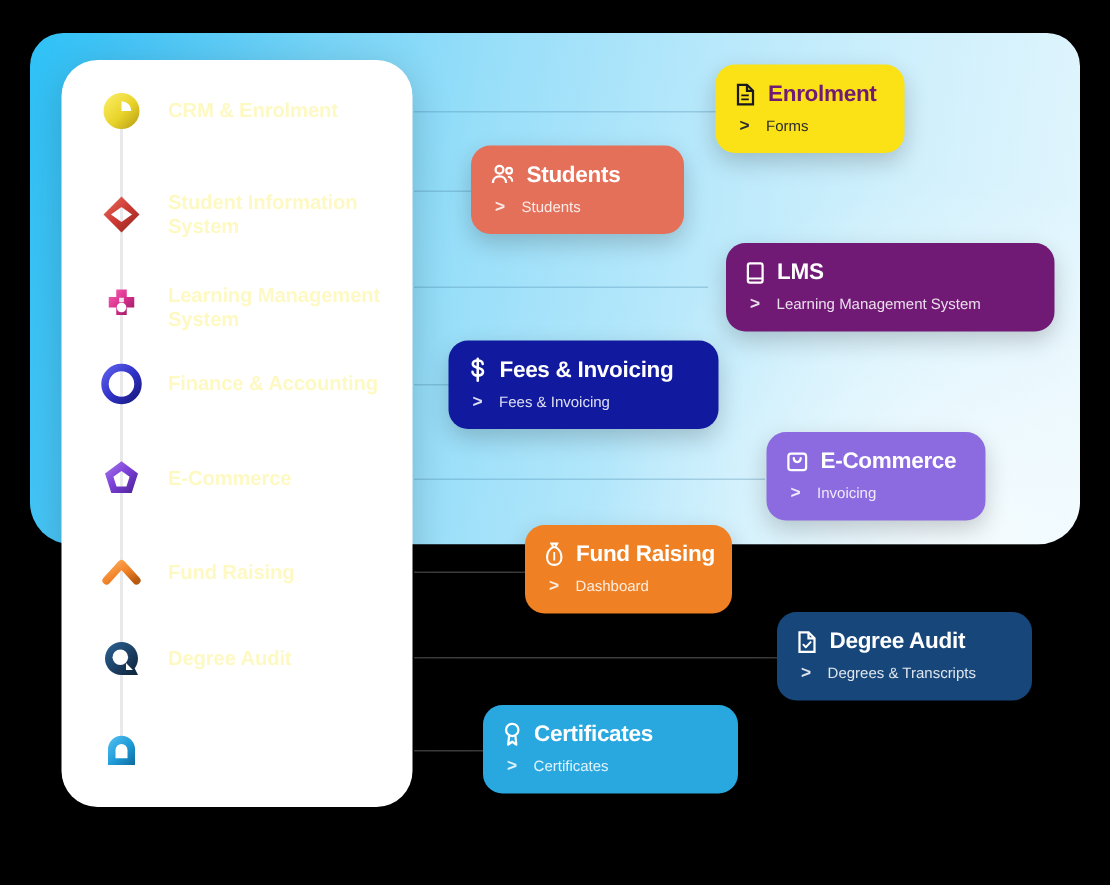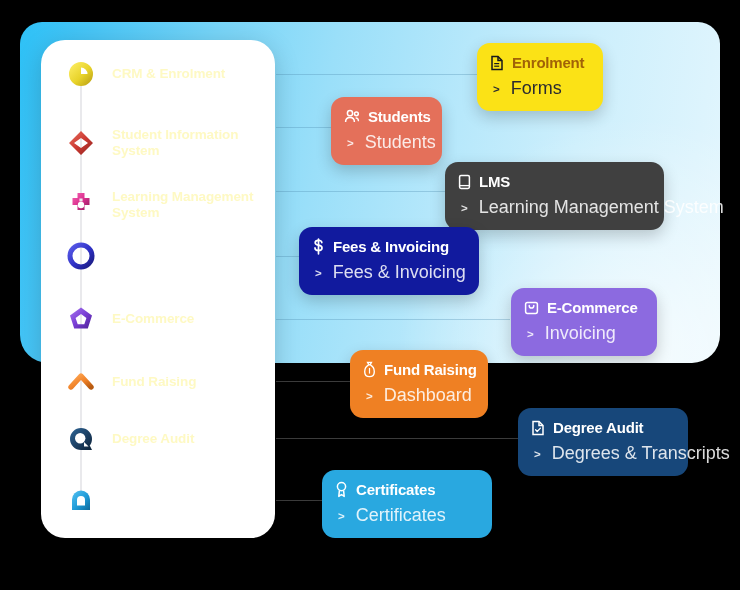--- a/index.html
+++ b/index.html
@@ -117,26 +117,26 @@
   .card-icon { display: flex; align-items: center; }
   .card-sub-row {
     display: flex;
     align-items: center;
     gap: 11px;
     margin-top: 7px;
     padding-left: 3px;
   }
   .card-chevron { font-size: 11.5px; font-weight: bold; }
   .card-sub {
-    font-size: 18px;
+    font-size: 10px;
     white-space: nowrap;
   }
   .light-text  { color: #ffffff; }
   .light-dim   { color: rgba(255,255,255,0.86); }
-  .dark-text   { color: #a16207; }
+  .dark-text   { color: #701a75; }
   .dark-dim    { color: #2b2c30; }
 </style>
 </head>
 <body>
 
 <div id="gradient-panel"></div>
 
 <div class="connector on-panel" style="left:276px; top:74px;  width:204px;"></div>
 <div class="connector on-panel" style="left:276px; top:127px; width:58px;"></div>
 <div class="connector on-panel" style="left:276px; top:191px; width:196px;"></div>
@@ -205,20 +205,21 @@
       <defs>
           <linearGradient id="gRing" x1="0" y1="0" x2="1" y2="1">
         <stop offset="0%" stop-color="#5b5dea"></stop>
             <stop offset="55%" stop-color="#2e30c4"></stop>
             <stop offset="100%" stop-color="#1a1b7e"></stop>
       </linearGradient>
         </defs>
       <circle cx="15" cy="15" r="11" fill="none" stroke="url(#gRing)" stroke-width="5"></circle>
     </svg>
   </span>
+  <span class="sidebar-label">Finance &amp; Accounting</span>
 </div>
 
 <div class="sidebar-item" style="top:299px;">
   <span class="sidebar-icon">
     <svg width="30" height="30" viewBox="0 0 30 30">
       <defs>
           <linearGradient id="gPen" x1="0" y1="0" x2="1" y2="1">
         <stop offset="0%" stop-color="#a978ef"></stop>
             <stop offset="50%" stop-color="#7a3fd6"></stop>
             <stop offset="100%" stop-color="#4a1f92"></stop>
@@ -293,39 +294,39 @@
       </svg>
     </span>
     <span class="card-title dark-text">Enrolment</span>
   </div>
   <div class="card-sub-row">
     <span class="card-chevron dark-dim">&gt;</span>
     <span class="card-sub dark-dim">Forms</span>
   </div>
 </div>
 
-<div class="module-card" style="left:331px; top:97px; width:111px; background:#e4705a;">
+<div class="module-card" style="left:314px; top:97px; width:142px; background:#e4705a;">
   <div class="card-title-row">
     <span class="card-icon light-text">
       <svg width="16" height="15" viewBox="0 0 16 15" fill="none" stroke="#ffffff" stroke-width="1.5">
         <circle cx="6" cy="4.2" r="2.6"></circle>
           <circle cx="12.4" cy="4.8" r="1.9"></circle>
         <path d="M1.6 13 c0-2.9 2-4.4 4.4-4.4 s4.4 1.5 4.4 4.4"></path>
         <path d="M11.6 8.8 c1.7 0.1 2.9 1.5 2.9 3.4" stroke-width="1.3"></path>
       </svg>
     </span>
     <span class="card-title light-text">Students</span>
   </div>
   <div class="card-sub-row">
     <span class="card-chevron light-dim">&gt;</span>
     <span class="card-sub light-dim">Students</span>
   </div>
 </div>
 
-<div class="module-card" style="left:445px; top:162px; width:219px; background:#404040;">
+<div class="module-card" style="left:484px; top:162px; width:219px; background:#701a75;">
   <div class="card-title-row">
     <span class="card-icon light-text">
       <svg width="13" height="16" viewBox="0 0 13 16" fill="none" stroke="#ffffff" stroke-width="1.5">
         <rect x="1.6" y="1.6" width="9.8" height="12.8" rx="1.4"></rect>
         <path d="M1.6 11.6 h9.8" stroke-width="1.3"></path>
       </svg>
     </span>
     <span class="card-title light-text">LMS</span>
   </div>
   <div class="card-sub-row">

